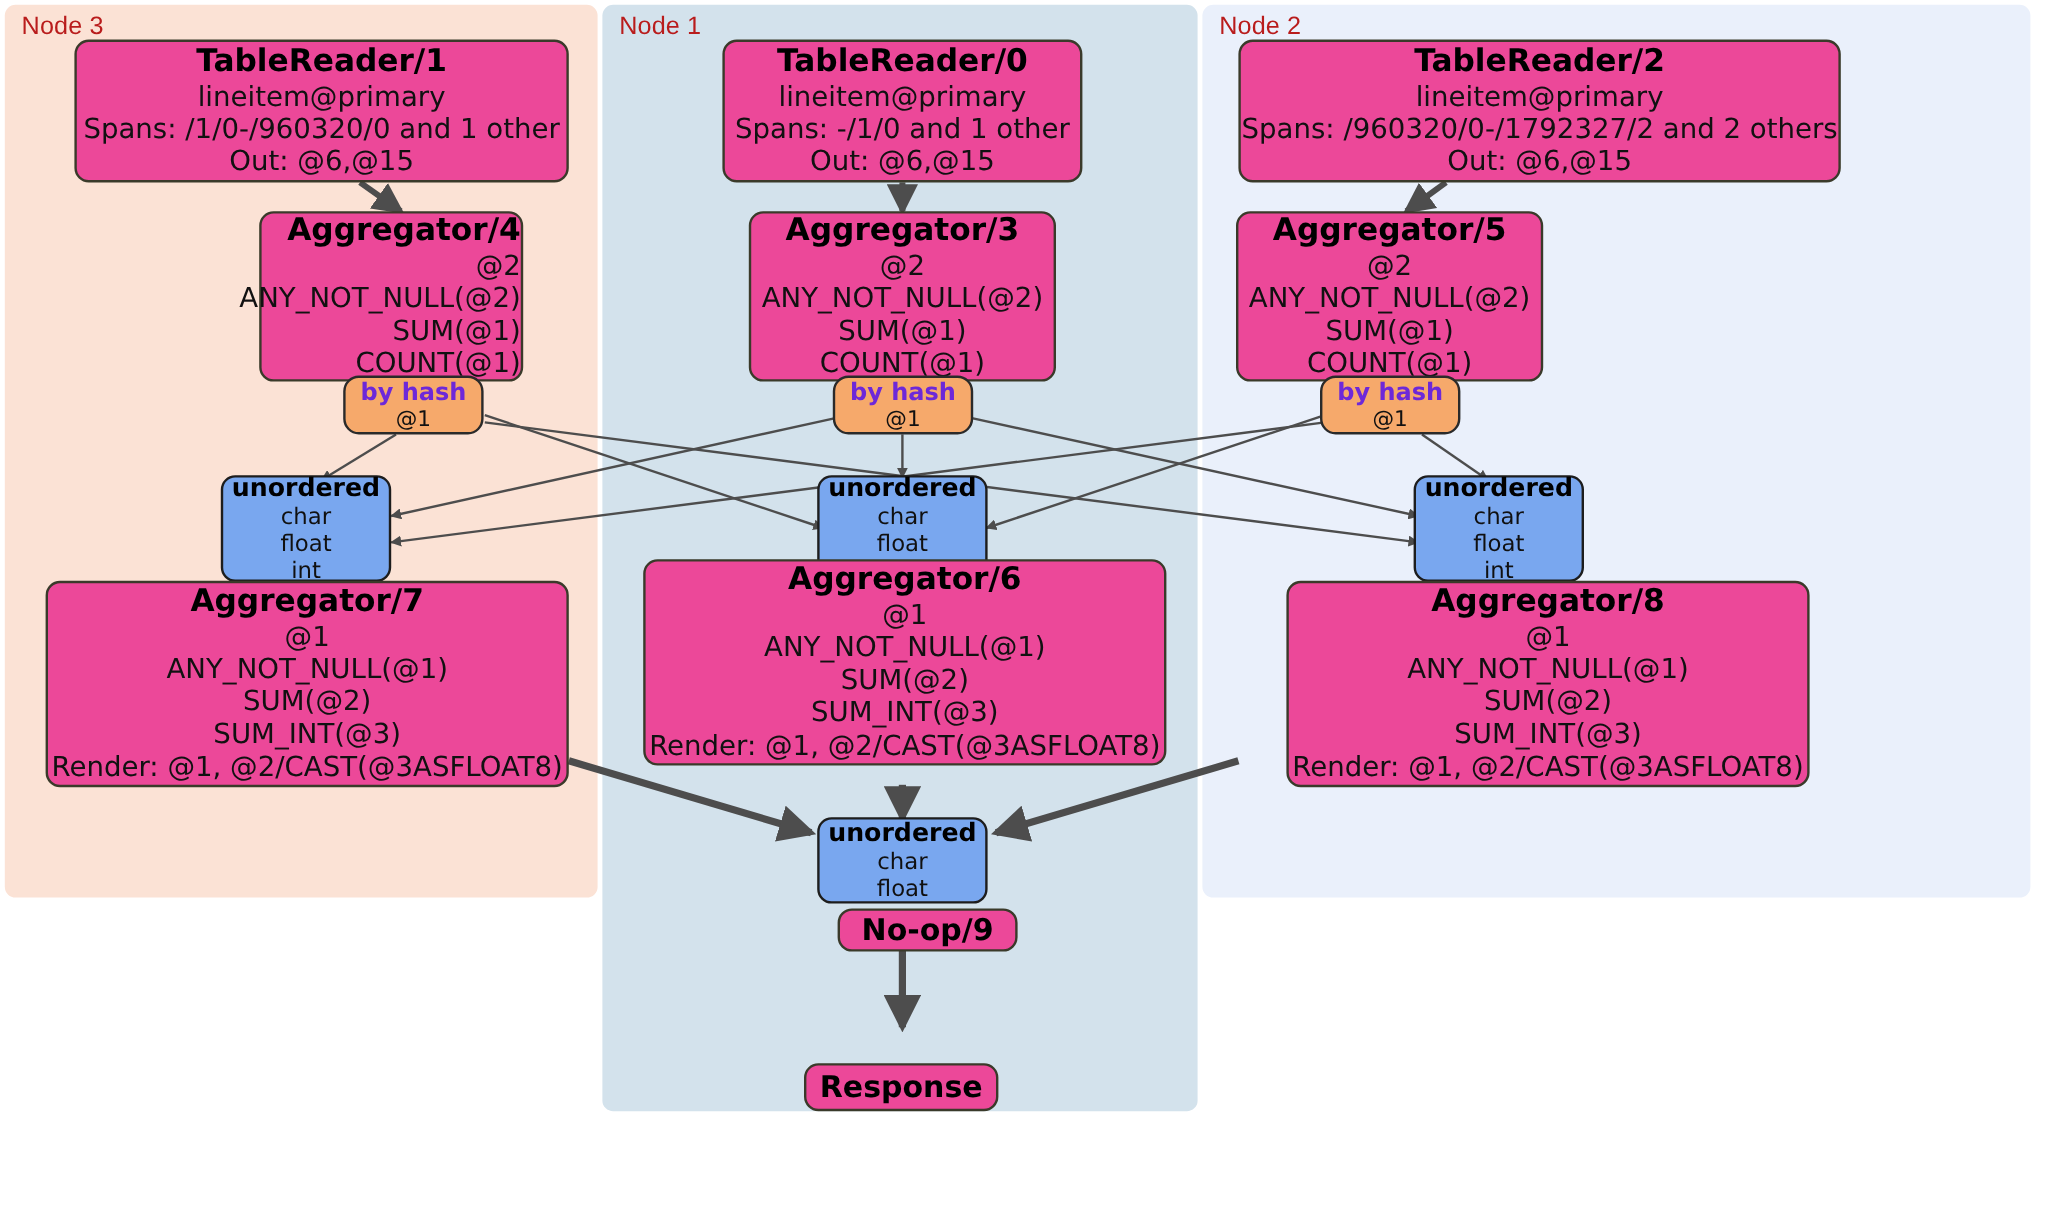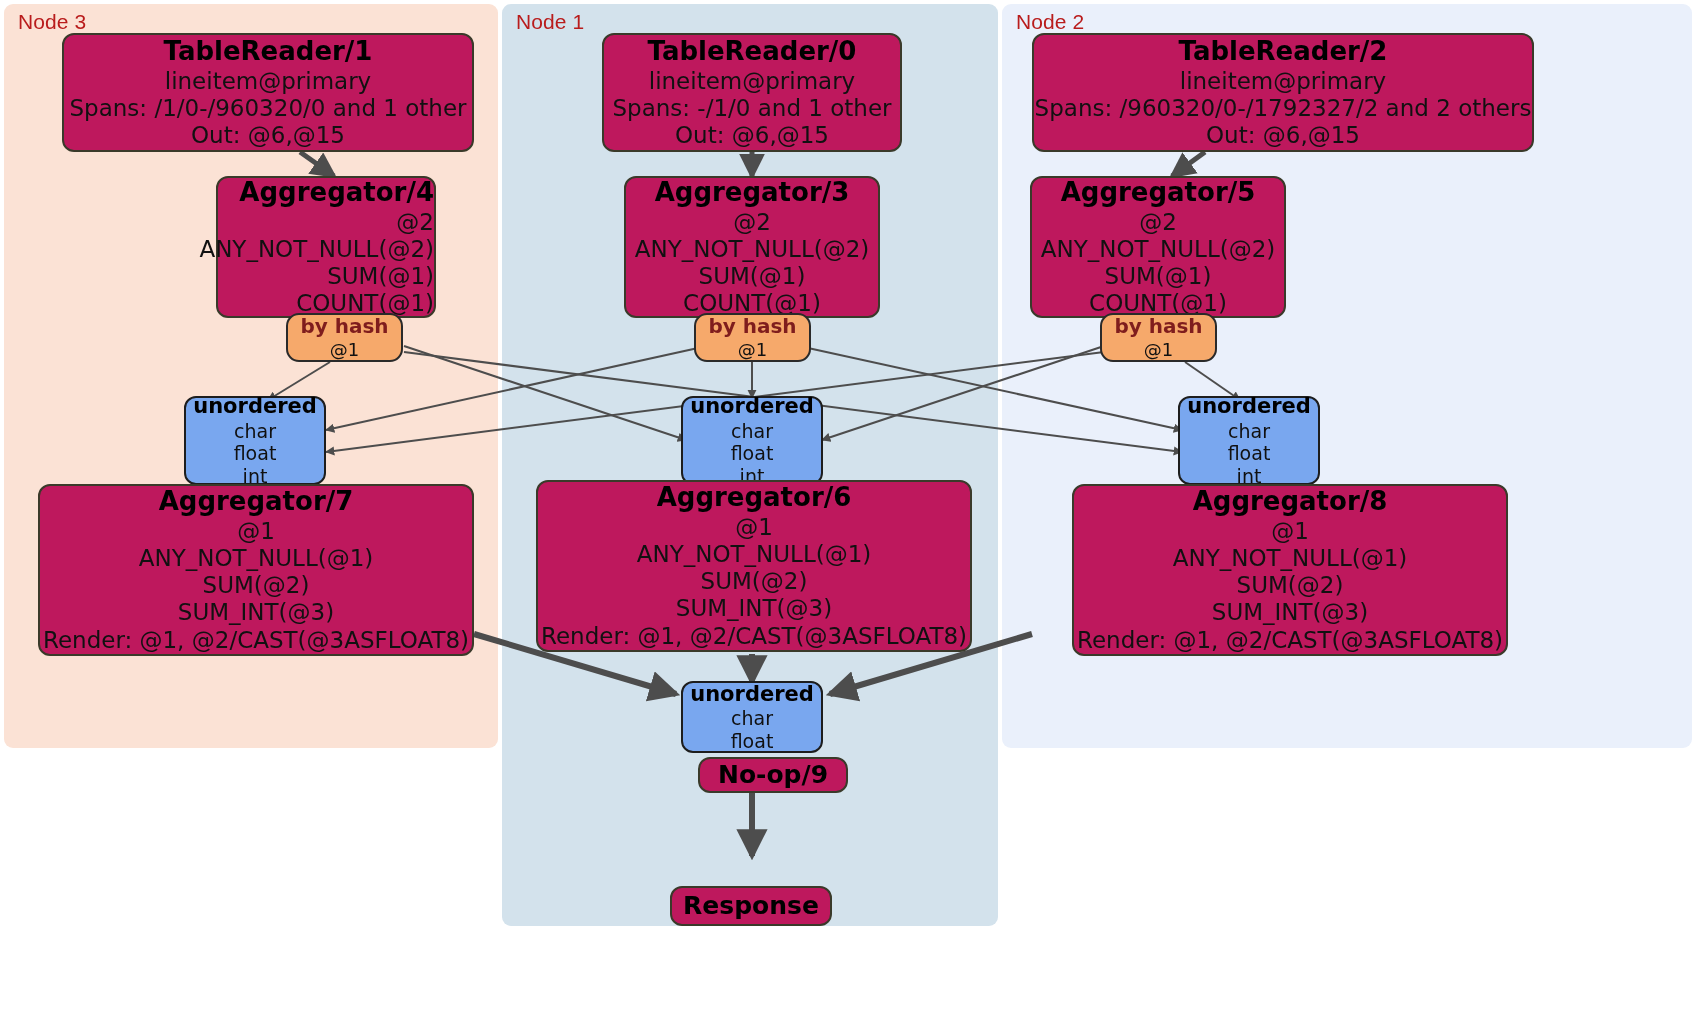--- a/index.html
+++ b/index.html
@@ -49,21 +49,21 @@
     border: 2px solid #2a2a2a;
     border-radius: 12px;
     text-align: center;
     display: flex;
     flex-direction: column;
     justify-content: center;
     align-items: center;
     line-height: 1.18;
   }
   .proc {
-    background: #be185d;
+    background: #ec4899;
     border-color: #3a3a2a;
   }
   .proc .ttl {
     font-weight: bold;
     font-size: 26px;
     color: #000000;
     margin-bottom: 1px;
   }
   .proc .ln {
     font-size: 23px;
@@ -71,21 +71,21 @@
   }
   .router {
     background: #f6a96b;
     border-color: #2a2a2a;
     border-radius: 13px;
     z-index: 6;
   }
   .router .ttl {
     font-weight: bold;
     font-size: 20px;
-    color: #7f1d1d;
+    color: #6d28d9;
   }
   .router .ln {
     font-size: 18px;
     color: #111111;
   }
   .recv {
     background: #79a7ef;
     border-color: #1d1d1d;
     border-radius: 12px;
     z-index: 5;
@@ -240,21 +240,21 @@
 
   <div class="box proc z-top" style="left:38px; top:484px; width:436px; height:172px;">
     <div class="ttl">Aggregator/7</div>
     <div class="ln">@1</div>
     <div class="ln">ANY_NOT_NULL(@1)</div>
     <div class="ln">SUM(@2)</div>
     <div class="ln">SUM_INT(@3)</div>
     <div class="ln">Render: @1, @2/CAST(@3ASFLOAT8)</div>
   </div>
 
-  <div class="box proc z-top" style="left:536px; top:480px; width:436px; height:172px;">
+  <div class="box proc z-top" style="left:536px; top:466px; width:436px; height:172px;">
     <div class="ttl">Aggregator/6</div>
     <div class="ln">@1</div>
     <div class="ln">ANY_NOT_NULL(@1)</div>
     <div class="ln">SUM(@2)</div>
     <div class="ln">SUM_INT(@3)</div>
     <div class="ln">Render: @1, @2/CAST(@3ASFLOAT8)</div>
   </div>
 
   <div class="box proc z-top" style="left:1072px; top:484px; width:436px; height:172px;">
     <div class="ttl">Aggregator/8</div>

